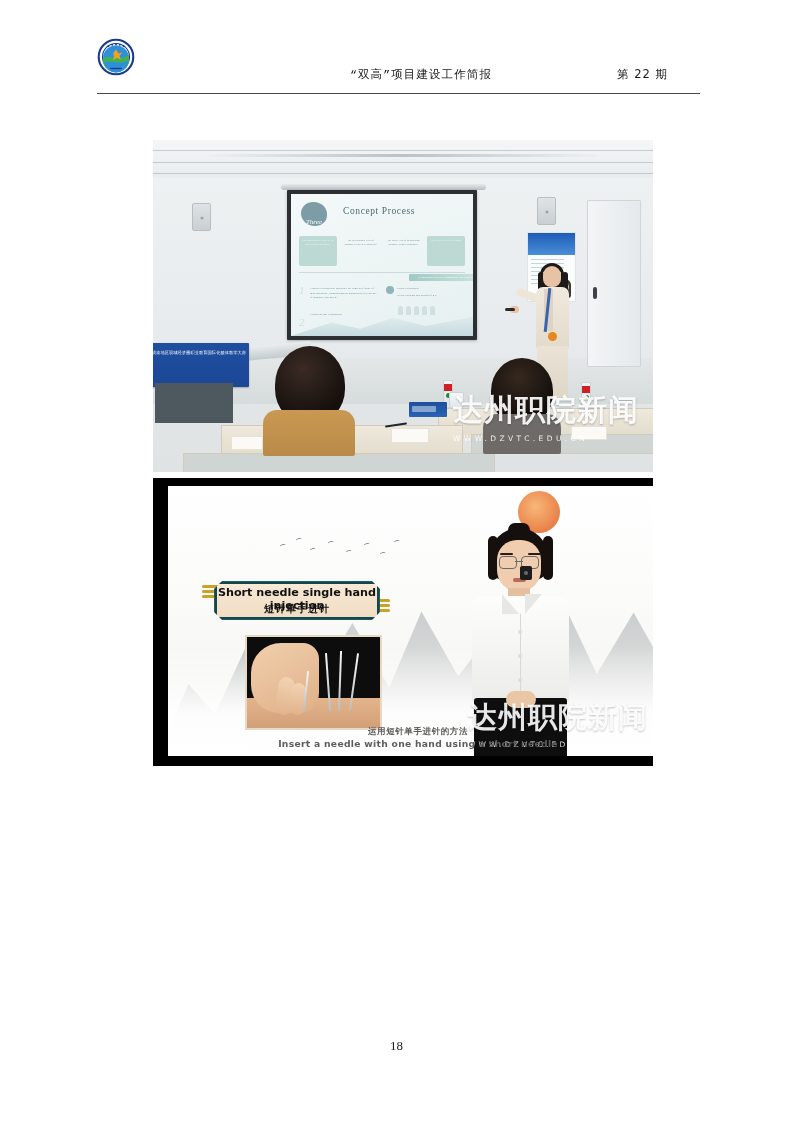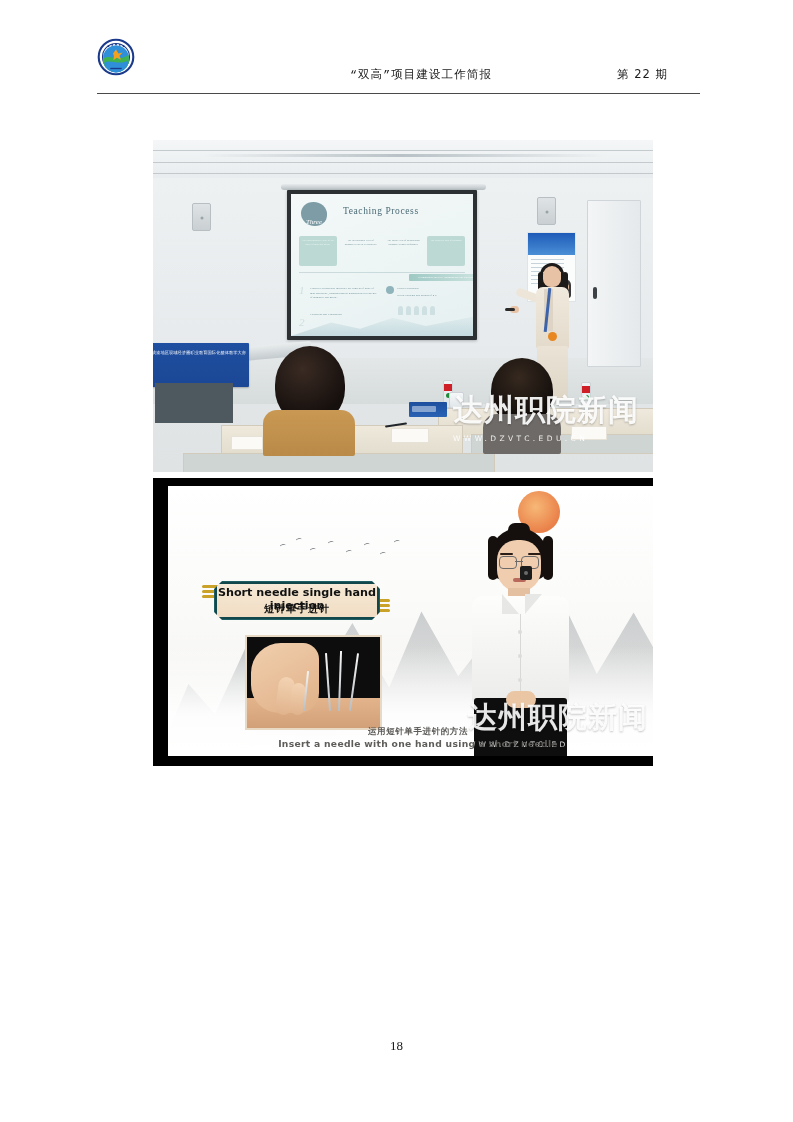--- a/index.html
+++ b/index.html
@@ -342,21 +342,21 @@
         <div class="pl" style="top:50px;width:40%"></div>
         <div class="pface"></div>
       </div>
 
       <div class="screen-roller"></div>
       <div class="screen-frame">
         <div class="slide">
           <div class="sl-bubble">
             <span>Three</span>
           </div>
-          <div class="sl-title">Teaching Process</div>
+          <div class="sl-title">Concept Process</div>
 
           <div class="sl-cards">
             <div class="sl-card fill">The contemporary value of the unity of man and nature</div>
             <div class="sl-card plain">The international view of harmony between all countries</div>
             <div class="sl-card plain">The social view of maintaining harmony without uniformity</div>
             <div class="sl-card fill">The practical path of harmony</div>
           </div>
 
           <div class="sl-sep"></div>
           <div class="sl-tagbar">

